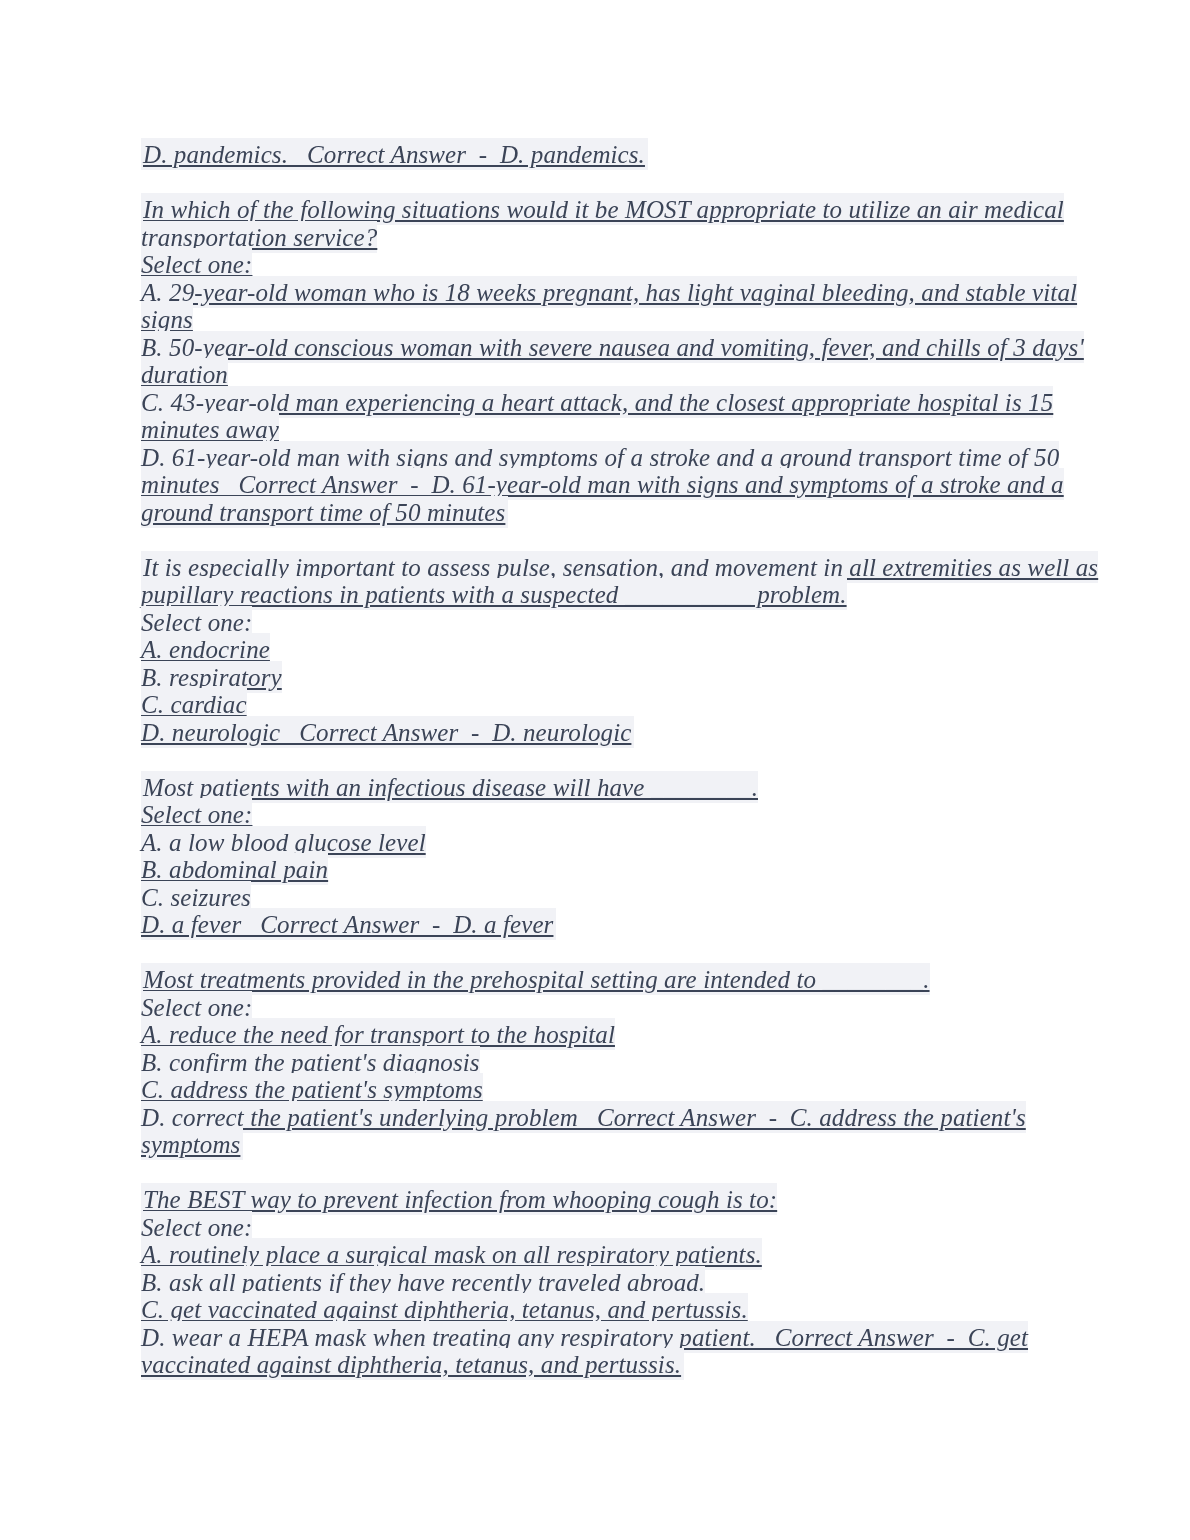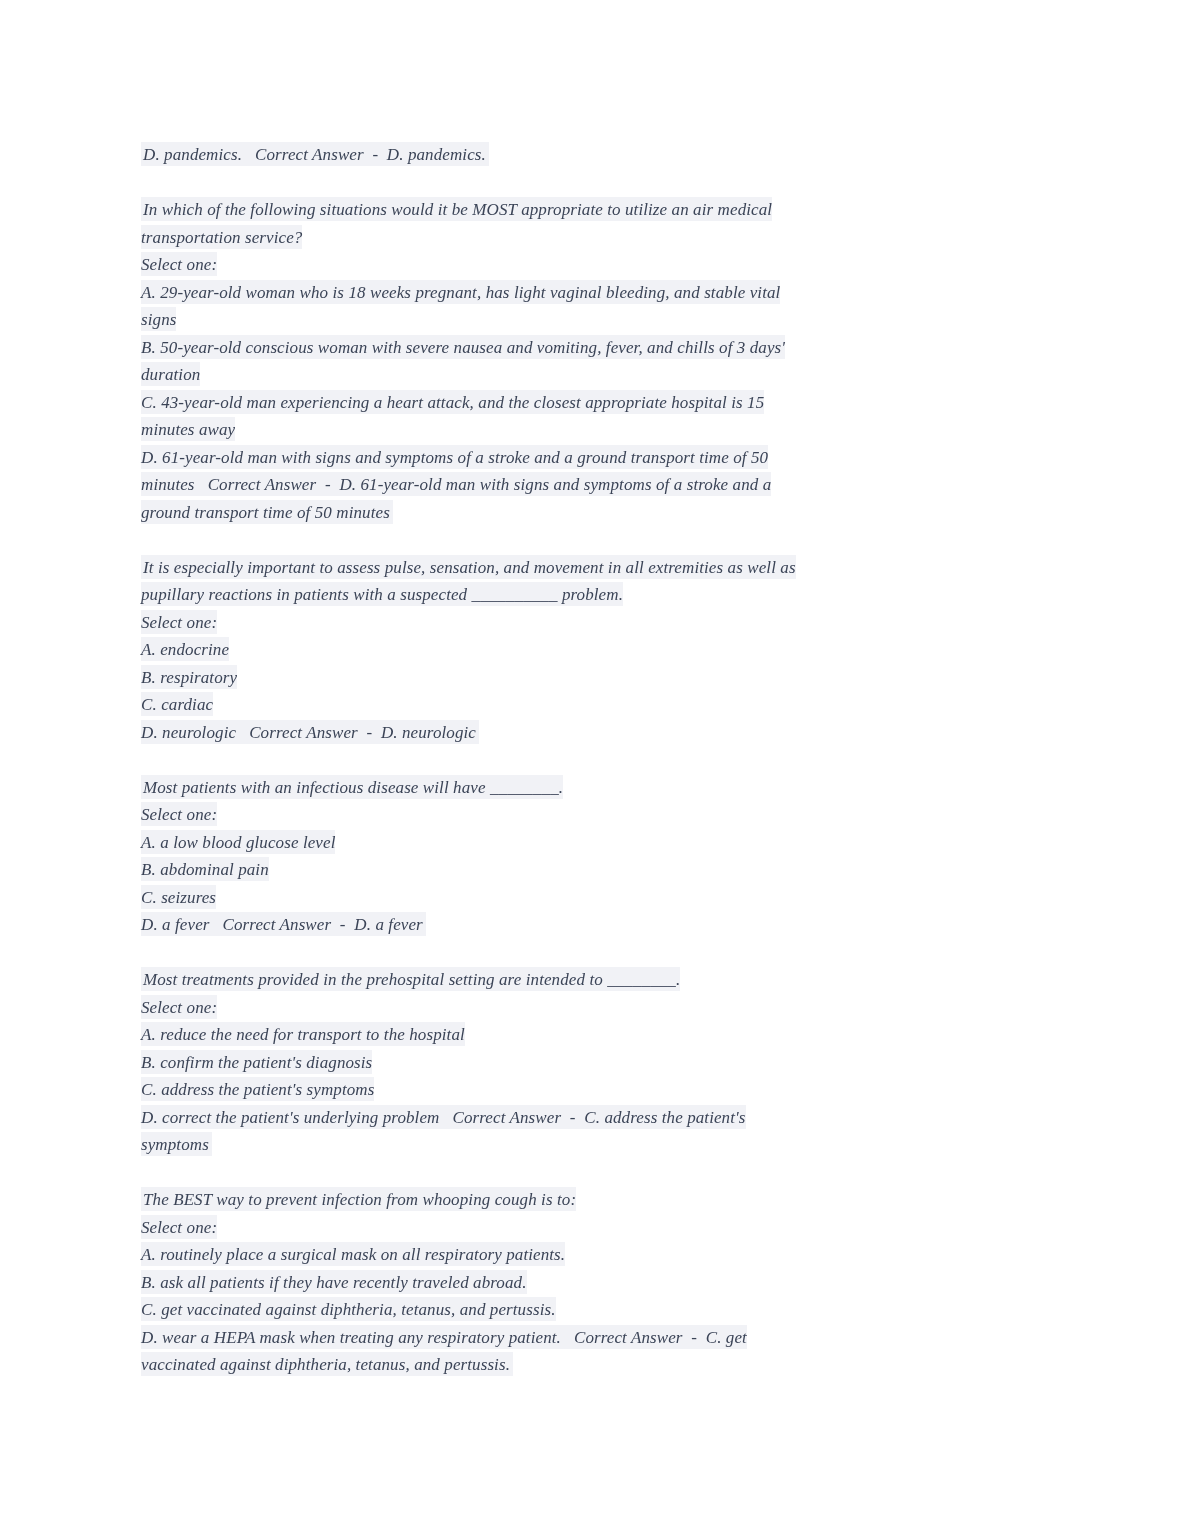--- a/index.html
+++ b/index.html
@@ -24,26 +24,27 @@
     position: relative;
   }
   .content {
     position: absolute;
     top: 141px;
     left: 141px;
     width: 980px;
   }
   .block {
     font-style: italic;
-    font-size: 17px;
+    font-size: 25px;
     line-height: 27.5px;
     color: var(--text-color);
     white-space: pre;
     margin: 0 0 27.5px 0;
     letter-spacing: 0.1px;
+    text-decoration: underline;
   }
   .hl {
     background-color: var(--highlight-color);
     padding: 3px 3px 2px 2px;
   }
 </style>
 </head>
 <body>
 
 <div class="page">

